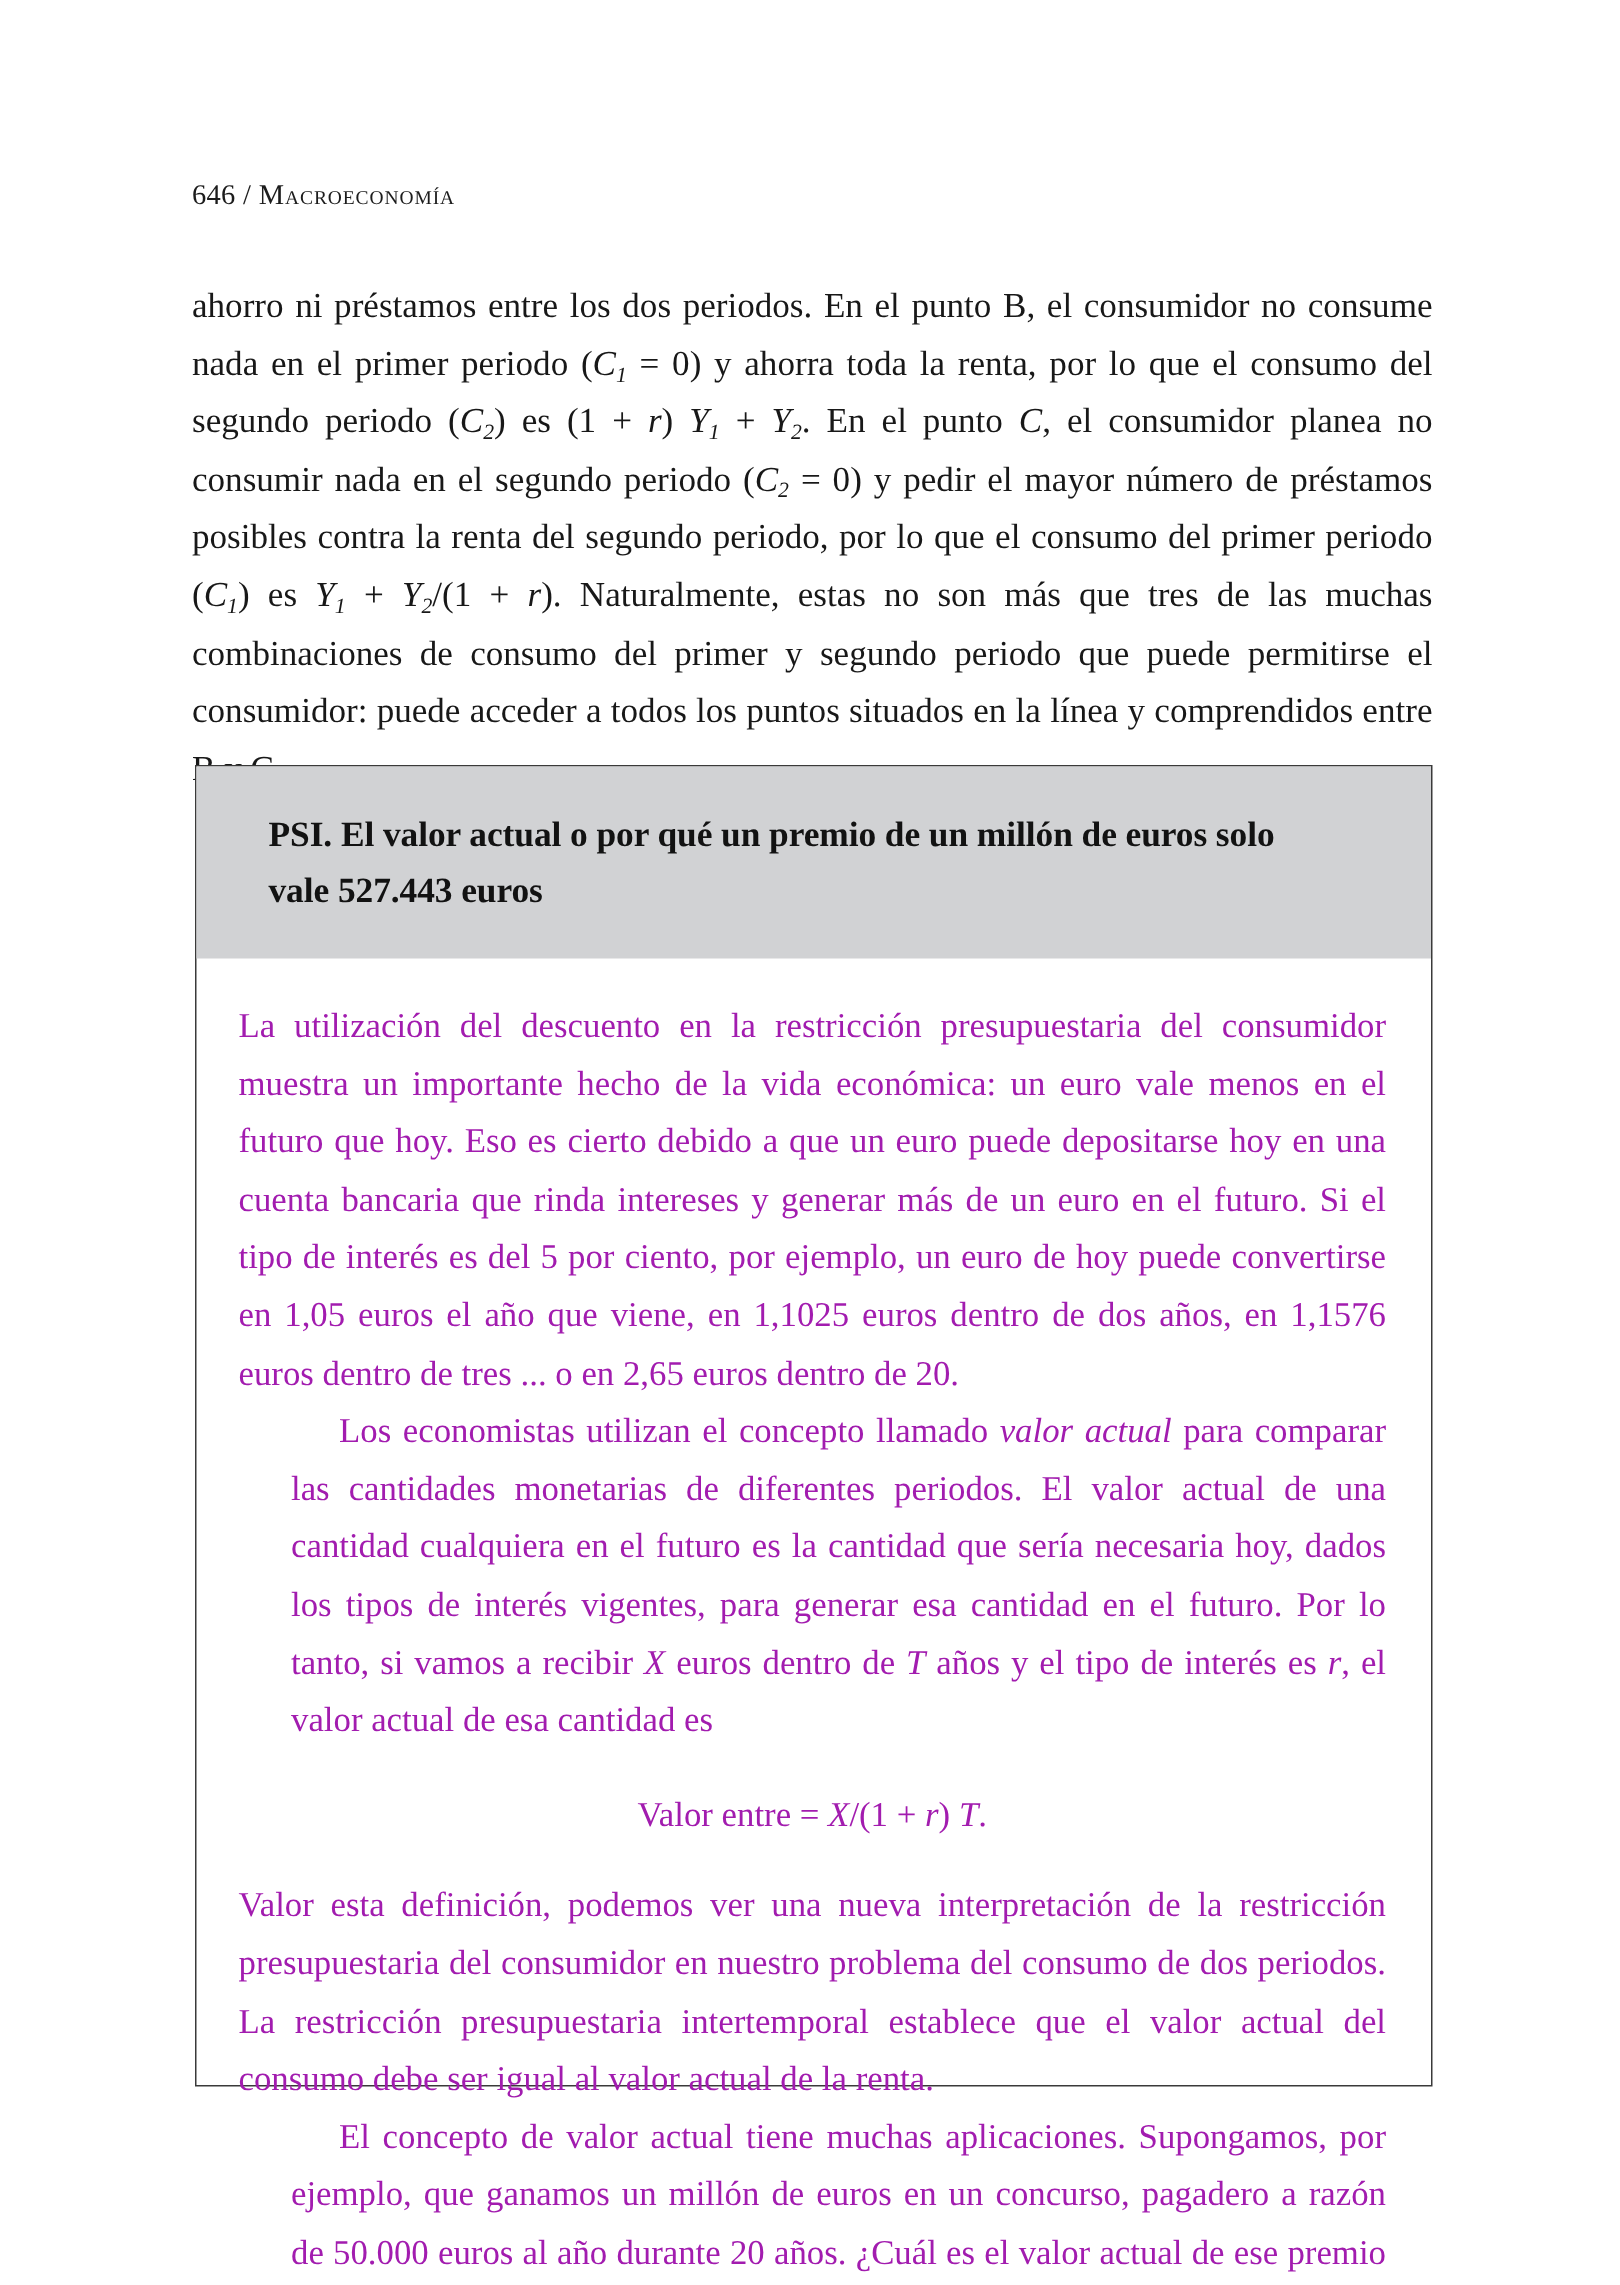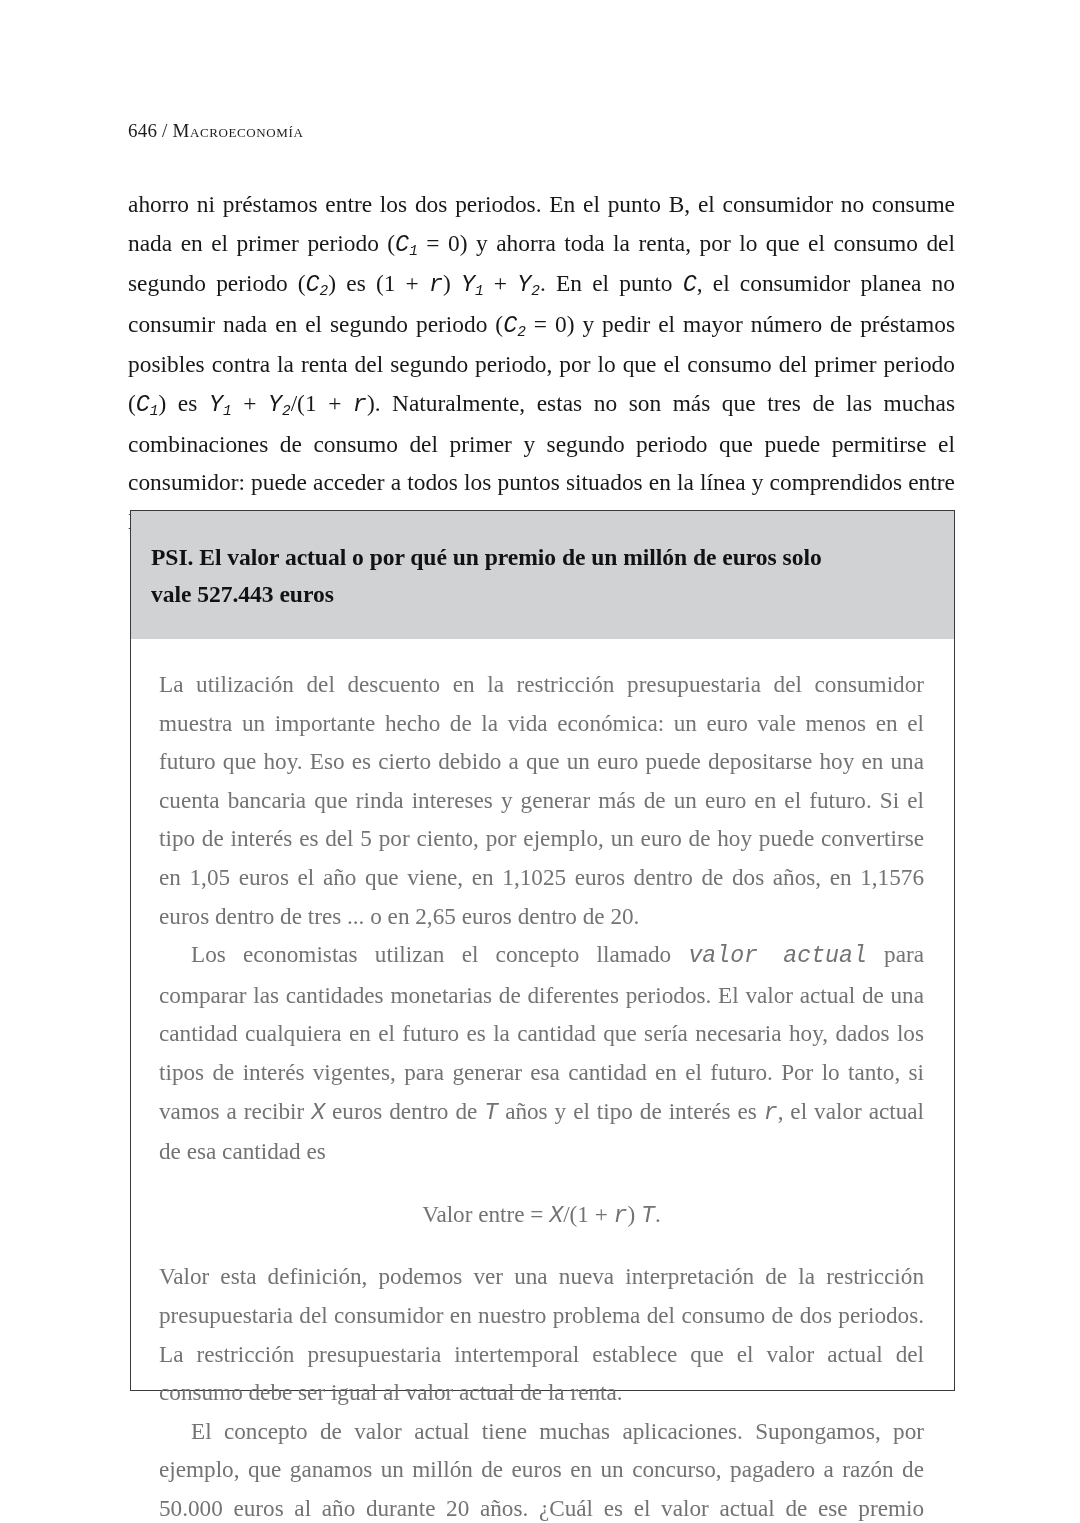--- a/index.html
+++ b/index.html
@@ -52,21 +52,21 @@
     font-size: 23.4px;
     line-height: 38.6px;
     text-align: justify;
     text-justify: inter-word;
     hyphens: manual;
     color: #181818;
   }
 
   var, .it {
     font-style: italic;
-    font-family: Liberation Mono, monospace;
+    font-family: Liberation Serif, serif;
   }
   sub {
     font-size: 0.62em;
     line-height: 0;
     vertical-align: -0.30em;
     font-style: italic;
   }
 
   
   .psi-box {
@@ -74,21 +74,21 @@
     left: 130px;
     top: 510px;
     width: 825px;          
     height: 881px;
     border: 1.6px solid #3a3a3a;
     box-sizing: border-box;
     background: #ffffff;
   }
   .psi-header {
     background: #d1d2d4;
-    padding: 28px 30px 26px 20px;
+    padding: 28px 30px 26px 48px;
     box-sizing: border-box;
     min-height: 103px;
   }
   .psi-header h2 {
     margin: 0;
     font-size: 23.6px;
     line-height: 37px;
     font-weight: bold;
     color: #121212;
     letter-spacing: -0.05px;
@@ -96,23 +96,23 @@
   .psi-body {
     padding: 26px 30px 0 28px;
     box-sizing: border-box;
   }
   .psi-body p {
     margin: 0;
     font-size: 23.2px;
     line-height: 38.6px;
     text-align: justify;
     text-justify: inter-word;
-    color: #737373;
+    color: #a21caf;
   }
-  .psi-body p.indent { text-indent: 32px; }
+  .psi-body p.indent { text-indent: 32px; margin-left: 35px; }
   .psi-body p.formula {
     text-align: center;
     text-indent: 0;
     margin: 24px 0 22px 0;
   }
 </style>
 </head>
 <body>
 
 <div class="page">

